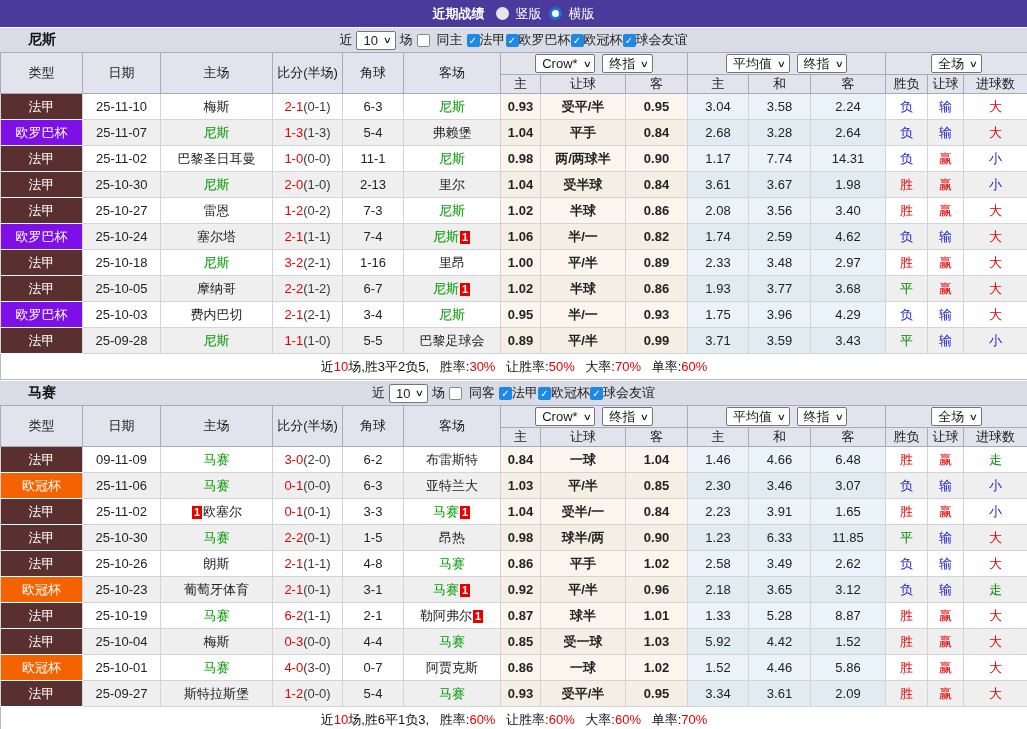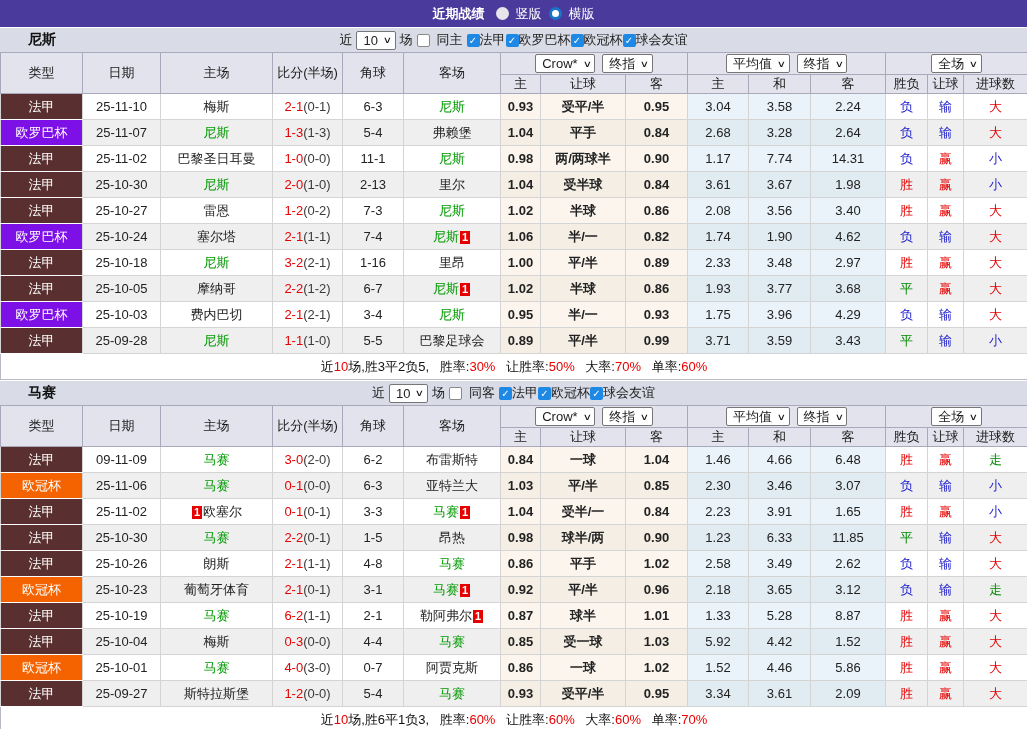--- a/index.html
+++ b/index.html
@@ -241,21 +241,21 @@
         <td class="type" style="background: rgb(125, 16, 230);">欧罗巴杯</td>
         <td>25-10-24</td>
         <td><span>塞尔塔</span></td>
         <td><span class="ft">2-1</span><span class="ht">(1-1)</span></td>
         <td>7-4</td>
         <td><span class="focus">尼斯</span><span class="badge">1</span></td>
         <td class="cream">1.06</td>
         <td class="cream">半/一</td>
         <td class="cream">0.82</td>
         <td class="blue">1.74</td>
-        <td class="blue">1.90</td>
+        <td class="blue">2.59</td>
         <td class="blue">4.62</td>
         <td style="color: rgb(34, 34, 204);">负</td>
         <td style="color: rgb(34, 34, 204);">输</td>
         <td style="color: rgb(230, 0, 0);">大</td>
       </tr>
       <tr>
         <td class="type" style="background: rgb(90, 47, 47);">法甲</td>
         <td>25-10-18</td>
         <td><span class="focus">尼斯</span></td>
         <td><span class="ft">3-2</span><span class="ht">(2-1)</span></td>

